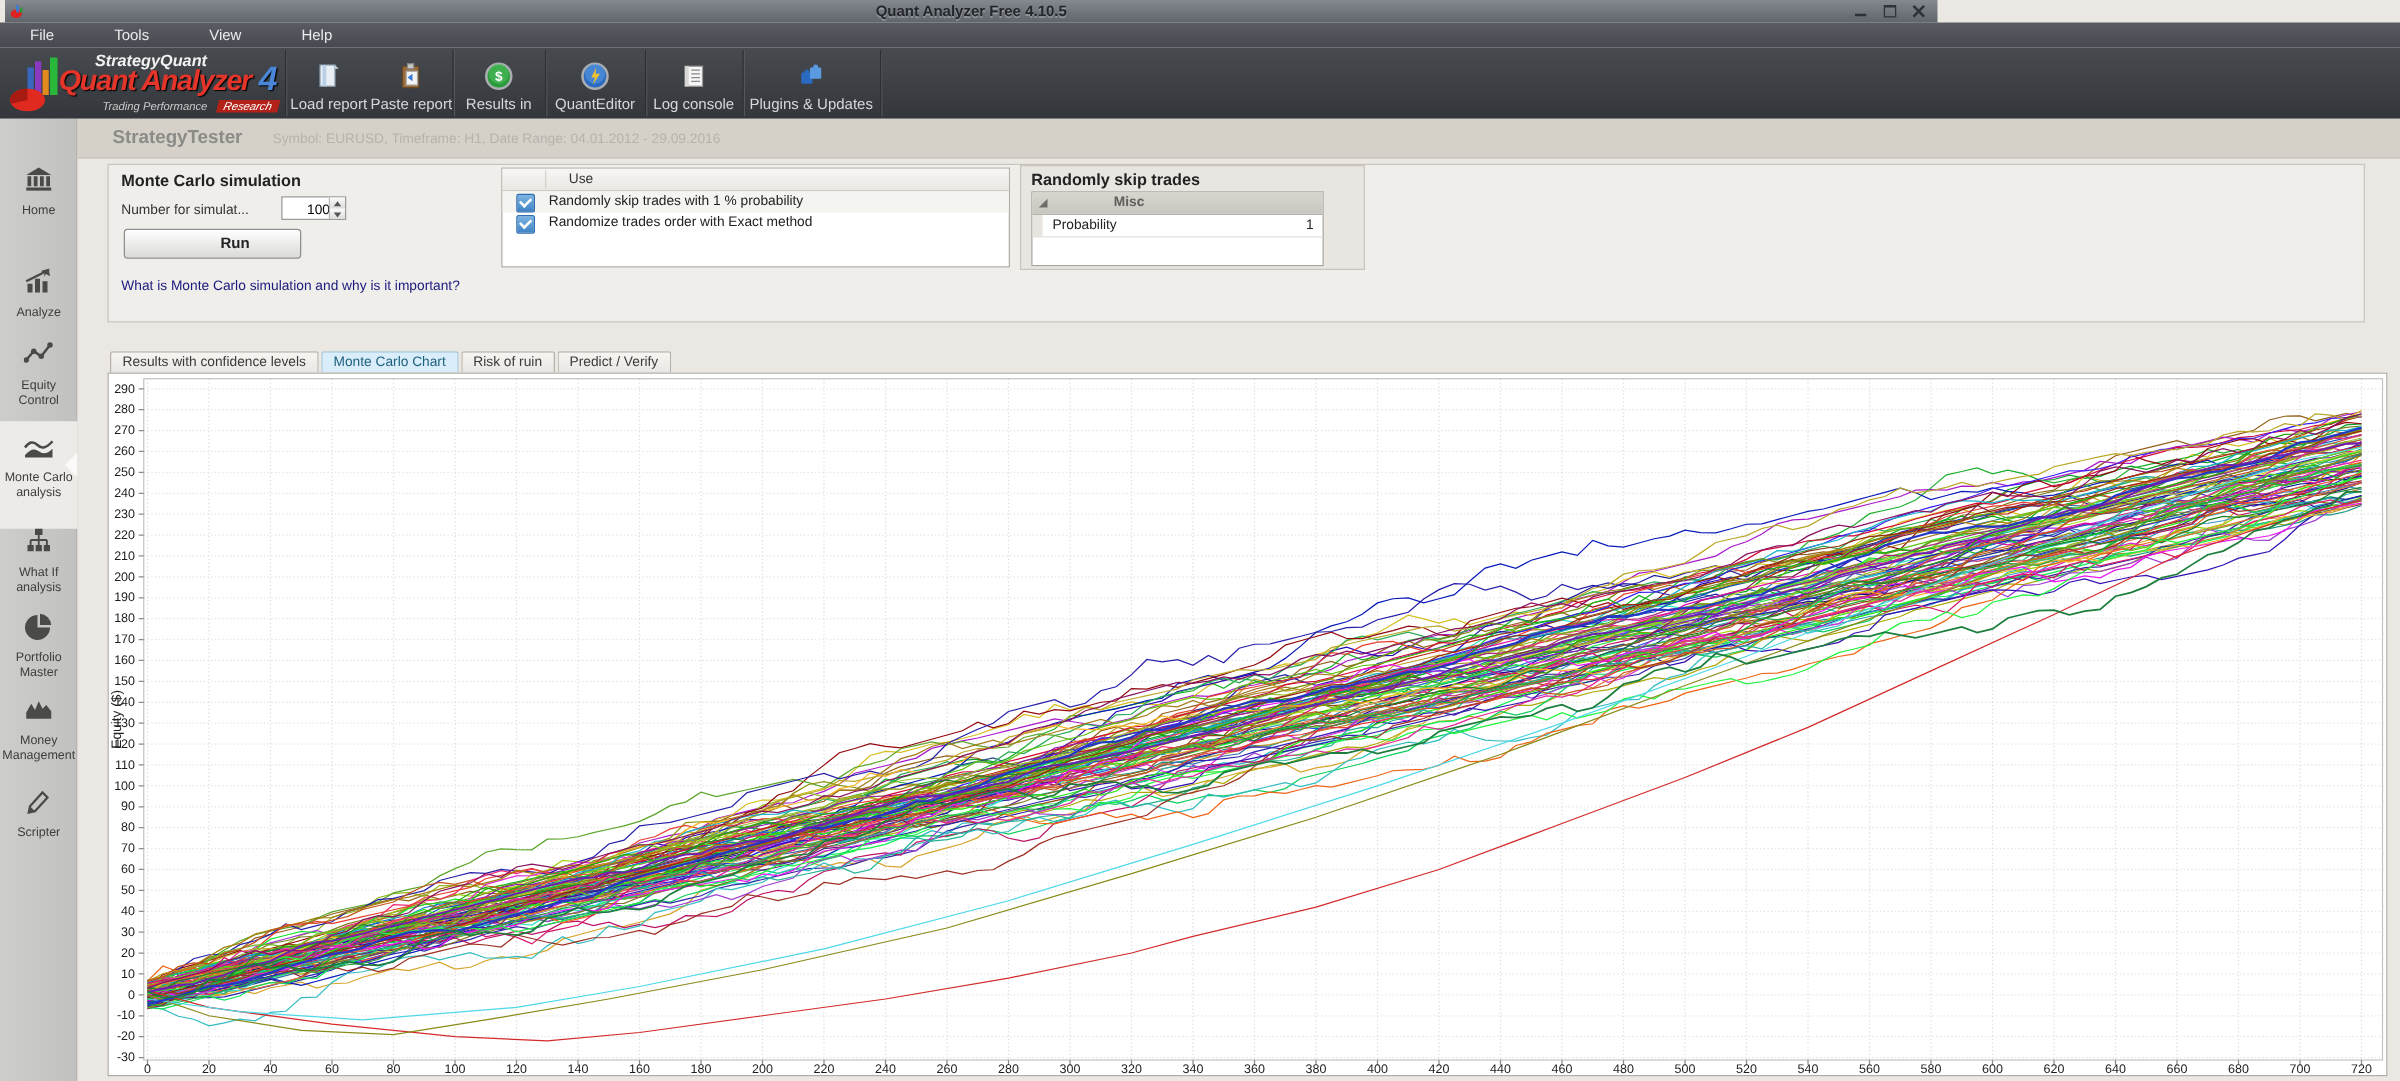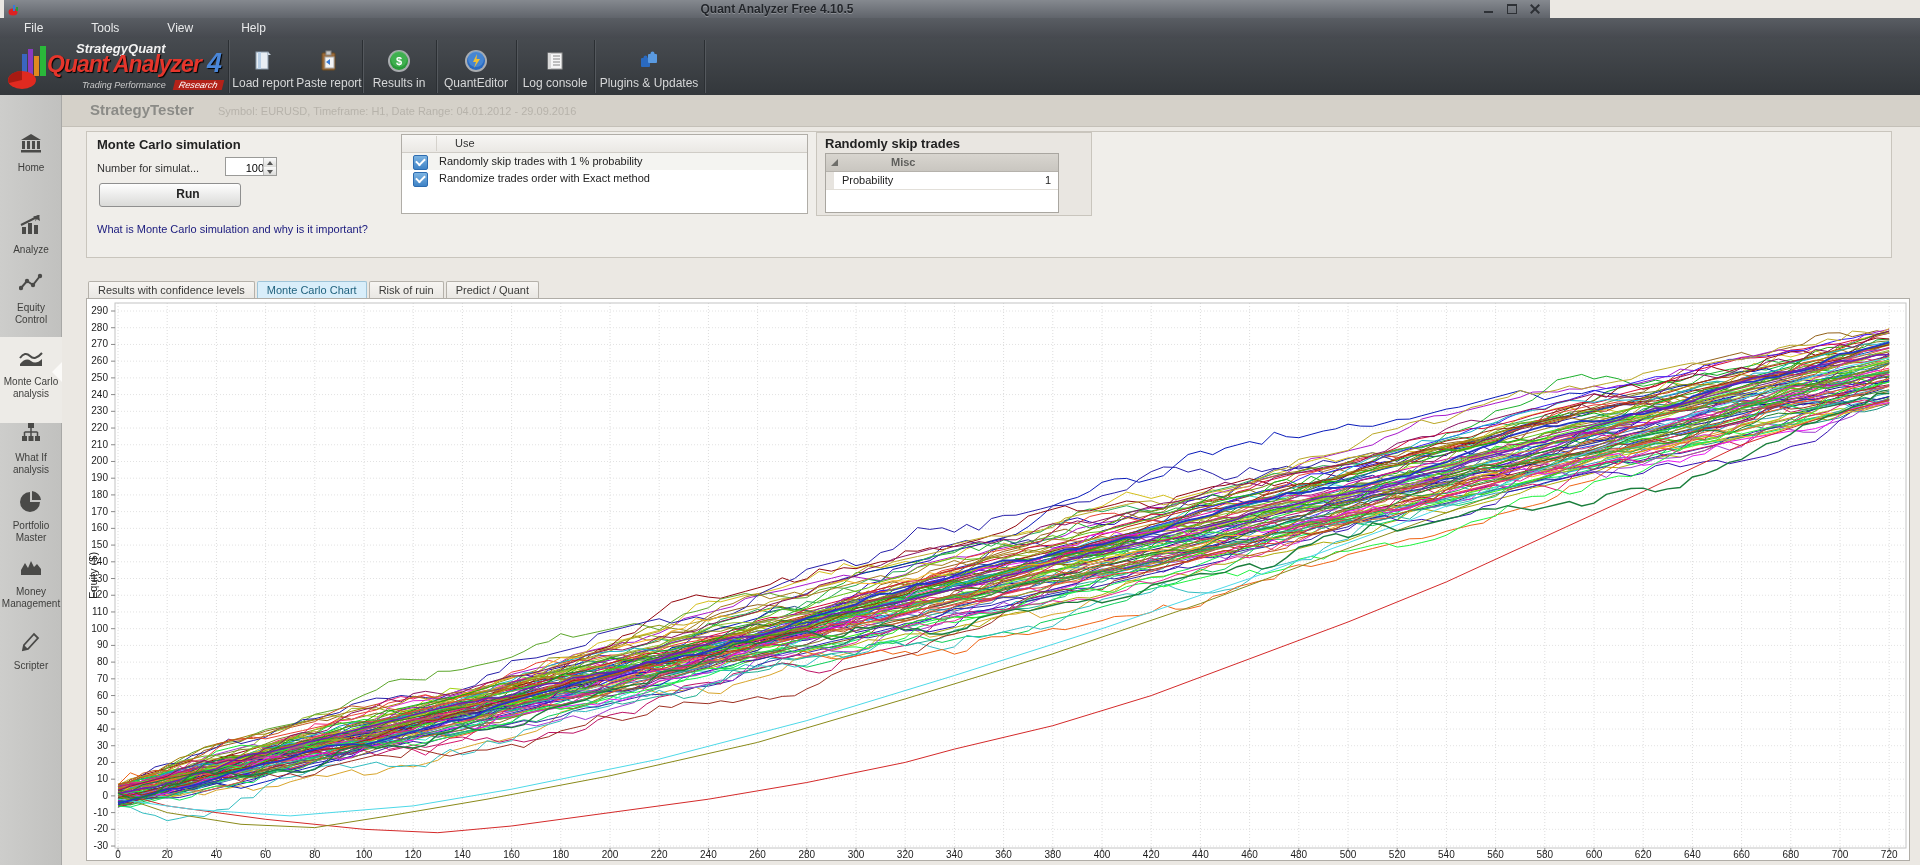--- a/index.html
+++ b/index.html
@@ -382,21 +382,21 @@
             <span class="pg-val">1</span>
           </div>
         </div>
       </div>
     </div>
 
     <div id="tabs">
       <span class="tab">Results with confidence levels</span>
       <span class="tab active">Monte Carlo Chart</span>
       <span class="tab">Risk of ruin</span>
-      <span class="tab">Predict / Quant</span>
+      <span class="tab">Predict / Verify</span>
     </div>
 
     <div id="chartpanel">
       <svg id="mcchart" width="1822" height="561">
           <defs>
             <clipPath id="plotclip">
               <rect x="28" y="4" width="1791" height="545"></rect>
             </clipPath>
           </defs>
           <line x1="31" y1="4" x2="31" y2="549" stroke="#dcdcdc" stroke-dasharray="1,2"></line>

